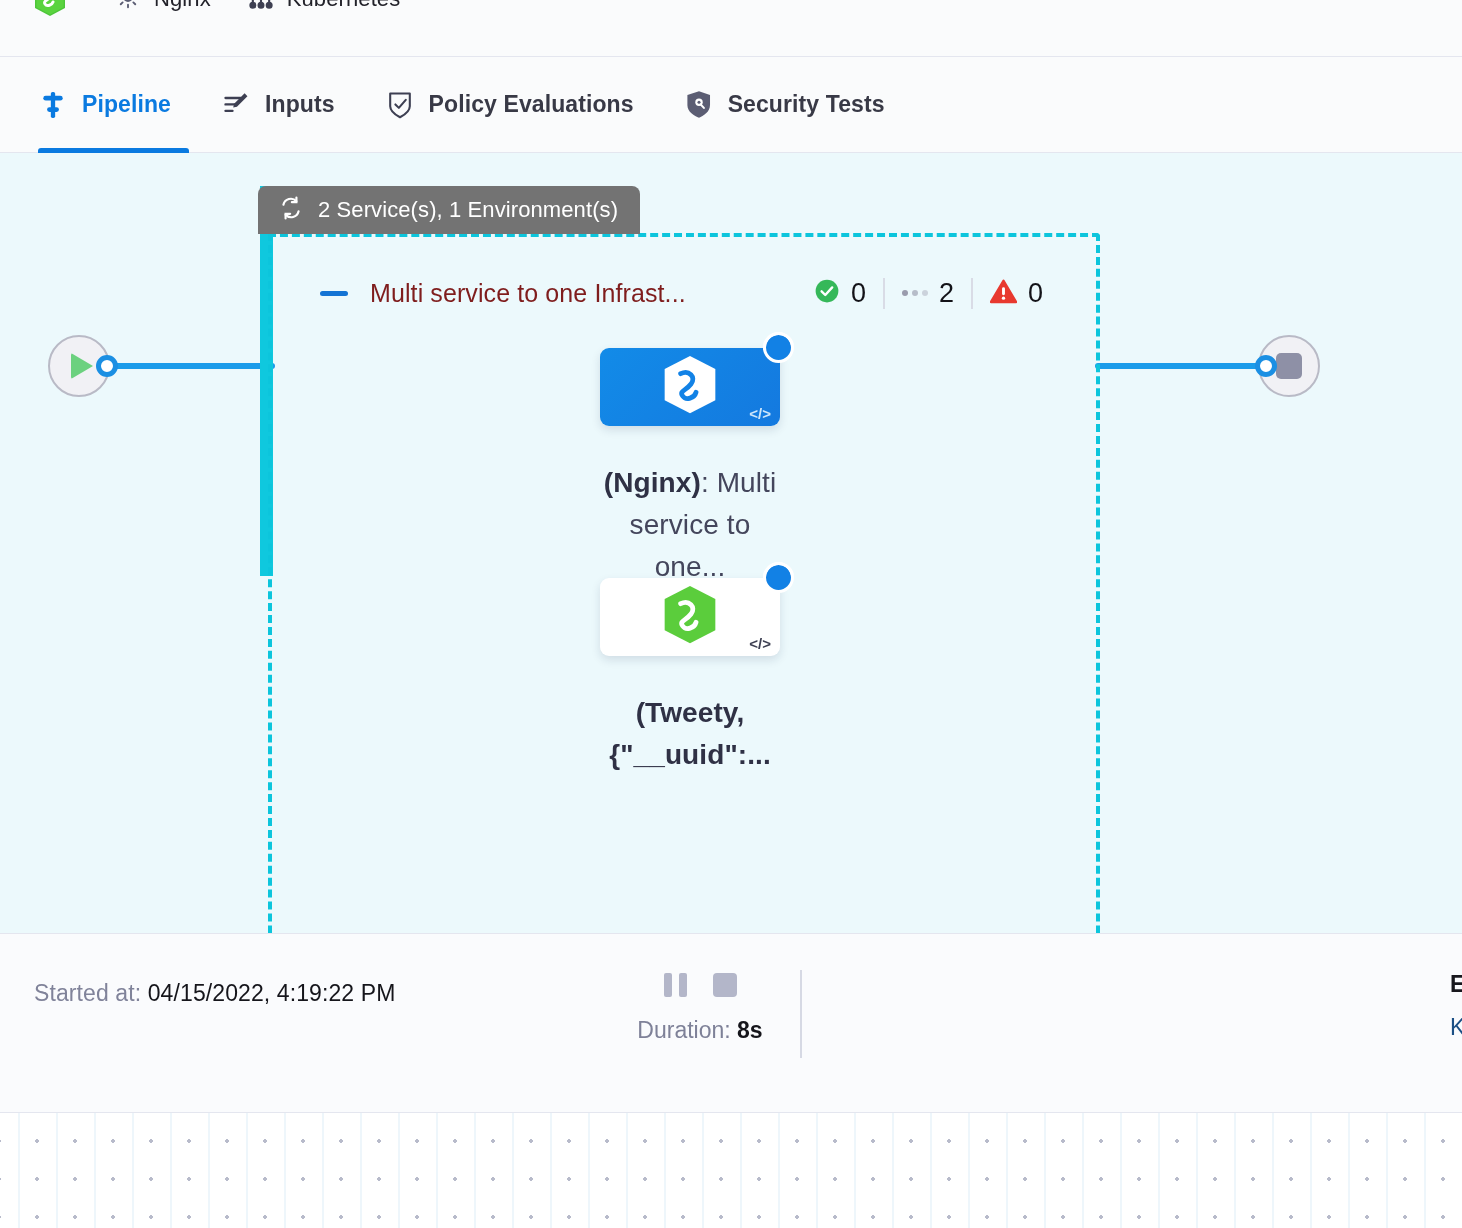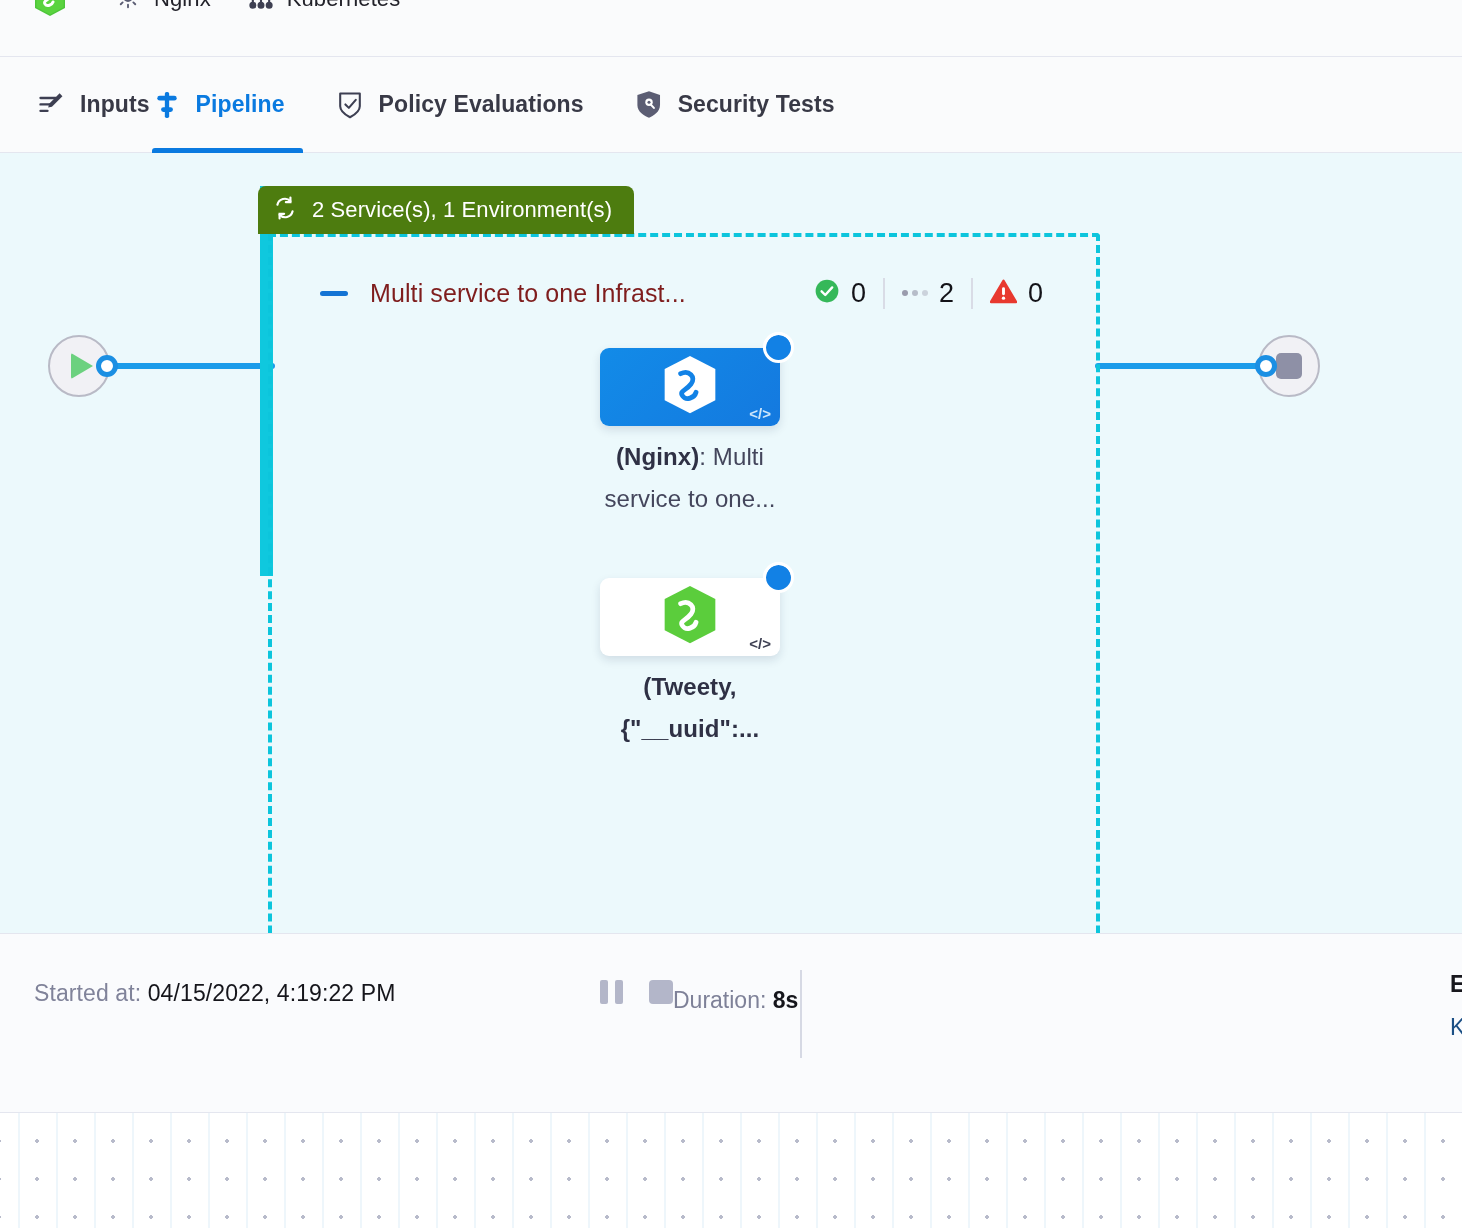--- a/index.html
+++ b/index.html
@@ -77,22 +77,22 @@
   .conn-dot.left  { left: 96px;  top: 202px; }
   .conn-dot.right { left: 1255px; top: 202px; }
 
   
   .group-box {
     position: absolute; left: 268px; top: 80px; width: 832px; height: 772px;
     border: 4px dashed #0cc5dc; border-radius: 4px;
     background: transparent;
   }
   .group-tab {
-    position: absolute; left: 258px; top: 33px; height: 48px; padding: 0 22px 0 14px;
-    background: #4d7c0f; border-radius: 8px 8px 0 0;
+    position: absolute; left: 258px; top: 33px; height: 48px; padding: 0 22px 0 20px;
+    background: #737373; border-radius: 8px 8px 0 0;
     display: flex; align-items: center; gap: 14px;
   }
   .group-tab-label { font-size: 22px; color: #ffffff; letter-spacing: .1px; white-space: nowrap; }
   .group-spine {
     position: absolute; left: 260px; top: 33px; width: 13px; height: 390px; background: #0fc8de;
   }
 
   
   .stage-head {
     position: absolute; left: 320px; top: 118px; width: 740px; height: 44px;
@@ -131,42 +131,42 @@
     position: absolute; right: -14px; top: -16px; width: 31px; height: 31px;
     border-radius: 50%; background: #1281e5; border: 3px solid #ffffff;
   }
   .spinner-badge::after {
     content: ""; position: absolute; left: -3px; top: -3px; right: -3px; bottom: -3px;
     border-radius: 50%; border: 3px solid #ffffff;
     border-right-color: transparent; border-bottom-color: transparent;
     transform: rotate(35deg);
   }
   .node-label {
-    margin-top: 10px; text-align: center; font-size: 24px; line-height: 42px;
+    margin-top: 36px; text-align: center; font-size: 28px; line-height: 42px;
     color: #44465c; letter-spacing: .1px;
   }
   .node-label b { font-weight: 700; color: #2f3145; }
   .node-label.allbold { font-weight: 700; color: #2f3145; }
 
   #node-a { left: 600px; top: 195px; }
   #node-b { left: 600px; top: 425px; }
 
   
   .detail-panel {
     position: absolute; left: 0; top: 933px; width: 1462px; height: 180px;
     background: #fafbfd; border-top: 1px solid #e4e6ef; border-bottom: 1px solid #e4e6ef;
     display: flex; align-items: flex-start;
   }
   .detail-main { padding: 29px 0 0 34px; width: 600px; }
   .detail-title { font-size: 27px; font-weight: 700; color: #17171d; letter-spacing: .1px; }
   .detail-sub { margin-top: 17px; font-size: 23px; color: #15151b; letter-spacing: .1px; }
   .detail-sub .muted { color: #80839a; }
 
   .detail-duration {
-    width: 200px; padding-top: 36px; display: flex; align-items: center;
+    width: 200px; padding-top: 36px; display: flex; flex-direction: column; align-items: center;
   }
   .ctrl-row { display: flex; align-items: center; gap: 26px; height: 30px; }
   .pause-ic { display: flex; gap: 7px; }
   .pause-ic i { display: block; width: 8px; height: 24px; background: #b3b6c9; border-radius: 2px; }
   .stop-ic { width: 24px; height: 24px; background: #b3b6c9; border-radius: 4px; }
   .duration-text { margin-top: 17px; font-size: 23px; color: #7e8198; white-space: nowrap; }
   .duration-text b { color: #15151b; font-weight: 700; }
 
   .vdiv { width: 2px; height: 88px; background: #d6d9e4; margin-top: 36px; }
 
@@ -225,39 +225,39 @@
           <circle cx="12" cy="19" r="2.1" fill="#3d3f52"></circle>
           <circle cx="19" cy="19" r="2.1" fill="#3d3f52"></circle>
         </svg>
       </span>
       <span class="crumb-label">Kubernetes</span>
     </div>
   </div>
 
   <div class="tab-bar">
 
-    <div class="tab">
-      <span class="tab-icon">
-        <svg width="28" height="28" viewBox="0 0 24 24" fill="none" stroke="#3d3f52" stroke-width="2" stroke-linecap="round">
-          <path d="M3 6 h13 M3 11.5 h9 M3 17 h6"></path>
-          <path d="M21 3.6 l-1.6 -1.6 -9 9 -0.8 3.2 3.2 -0.8 9 -9 z" fill="#3d3f52" stroke="none"></path>
-        </svg>
-      </span>
-      <span class="tab-label">Inputs</span>
-    </div>
-
     <div class="tab active">
       <span class="tab-icon">
         <svg width="26" height="28" viewBox="0 0 24 26" fill="#0a7ae0">
           <rect x="10" y="1" width="4" height="24" rx="1.6"></rect>
           <rect x="3" y="4.5" width="18" height="4.4" rx="2.2"></rect>
           <rect x="6.5" y="15" width="11" height="4.4" rx="2.2"></rect>
         </svg>
       </span>
       <span class="tab-label">Pipeline</span>
+    </div>
+
+    <div class="tab">
+      <span class="tab-icon">
+        <svg width="28" height="28" viewBox="0 0 24 24" fill="none" stroke="#3d3f52" stroke-width="2" stroke-linecap="round">
+          <path d="M3 6 h13 M3 11.5 h9 M3 17 h6"></path>
+          <path d="M21 3.6 l-1.6 -1.6 -9 9 -0.8 3.2 3.2 -0.8 9 -9 z" fill="#3d3f52" stroke="none"></path>
+        </svg>
+      </span>
+      <span class="tab-label">Inputs</span>
     </div>
 
     <div class="tab">
       <span class="tab-icon">
         <svg width="28" height="30" viewBox="0 0 24 26" fill="none" stroke="#3d3f52" stroke-width="1.8" stroke-linejoin="round">
           <path d="M3.5 3 h17 v11 c0 5 -5.5 8 -8.5 9.6 C9 22 3.5 19 3.5 14 z"></path>
           <path d="M8 12.5 l3 3 6 -7" stroke-linecap="round"></path>
         </svg>
       </span>
       <span class="tab-label">Policy Evaluations</span>

